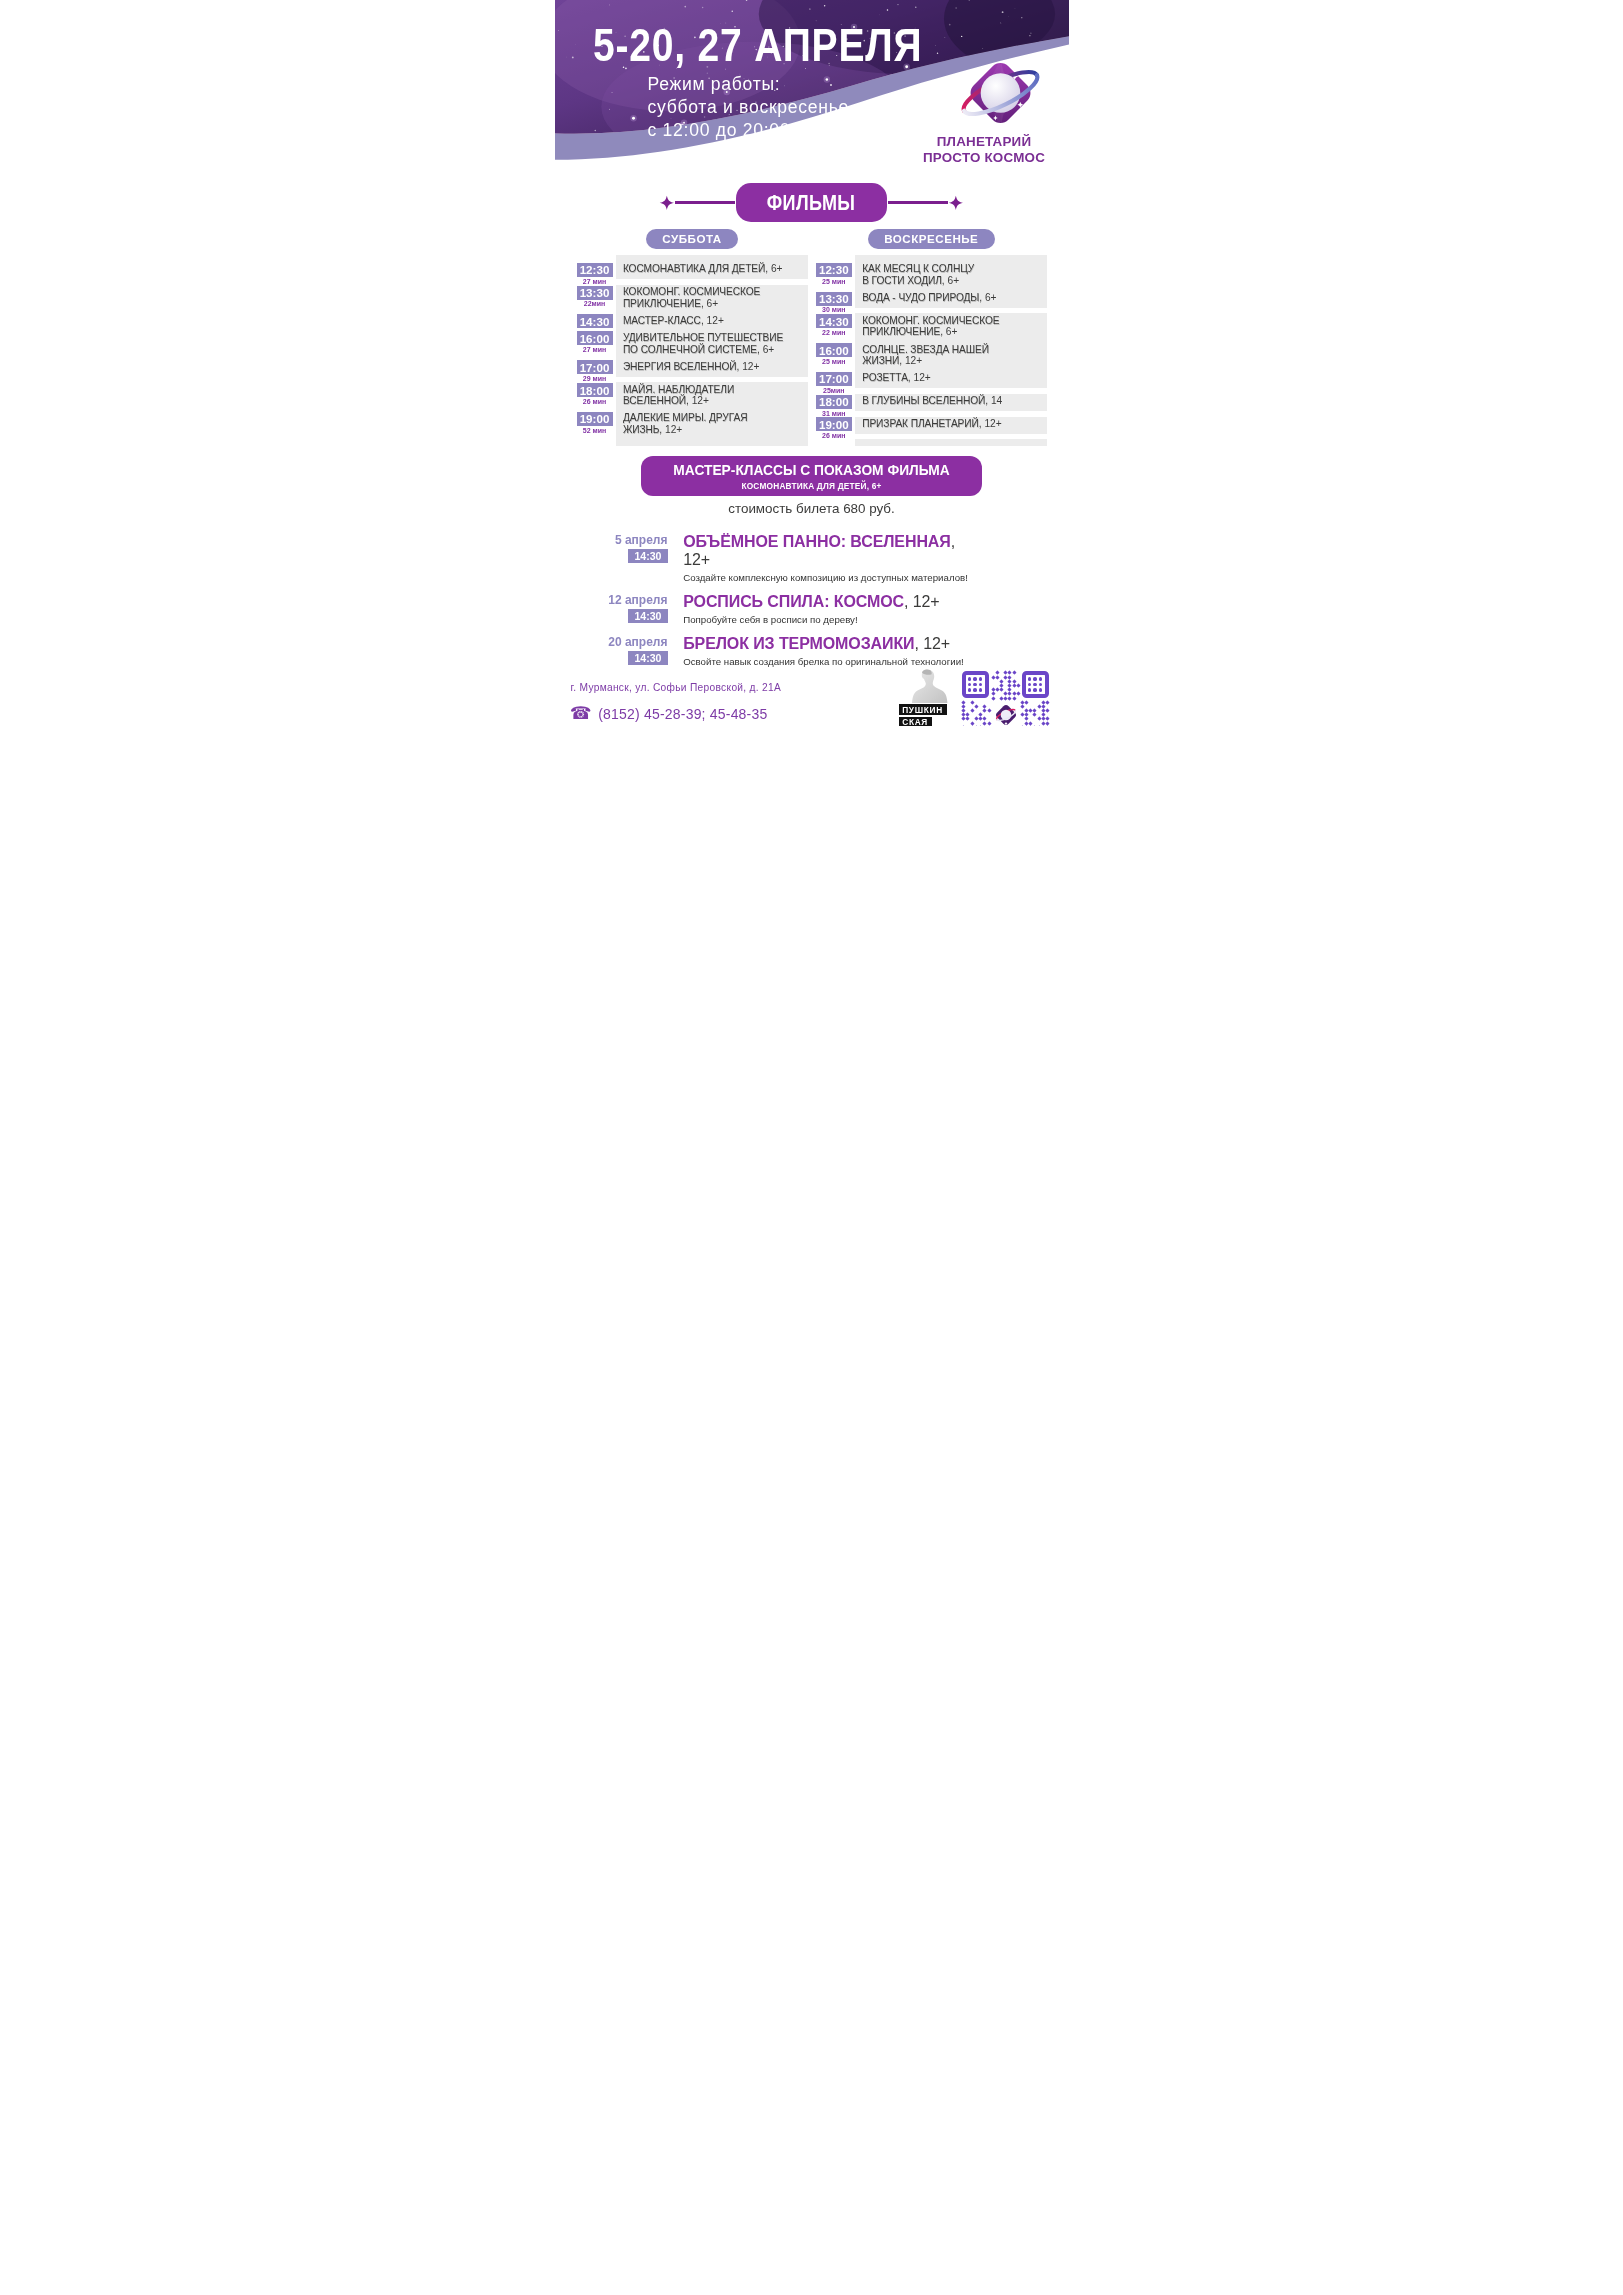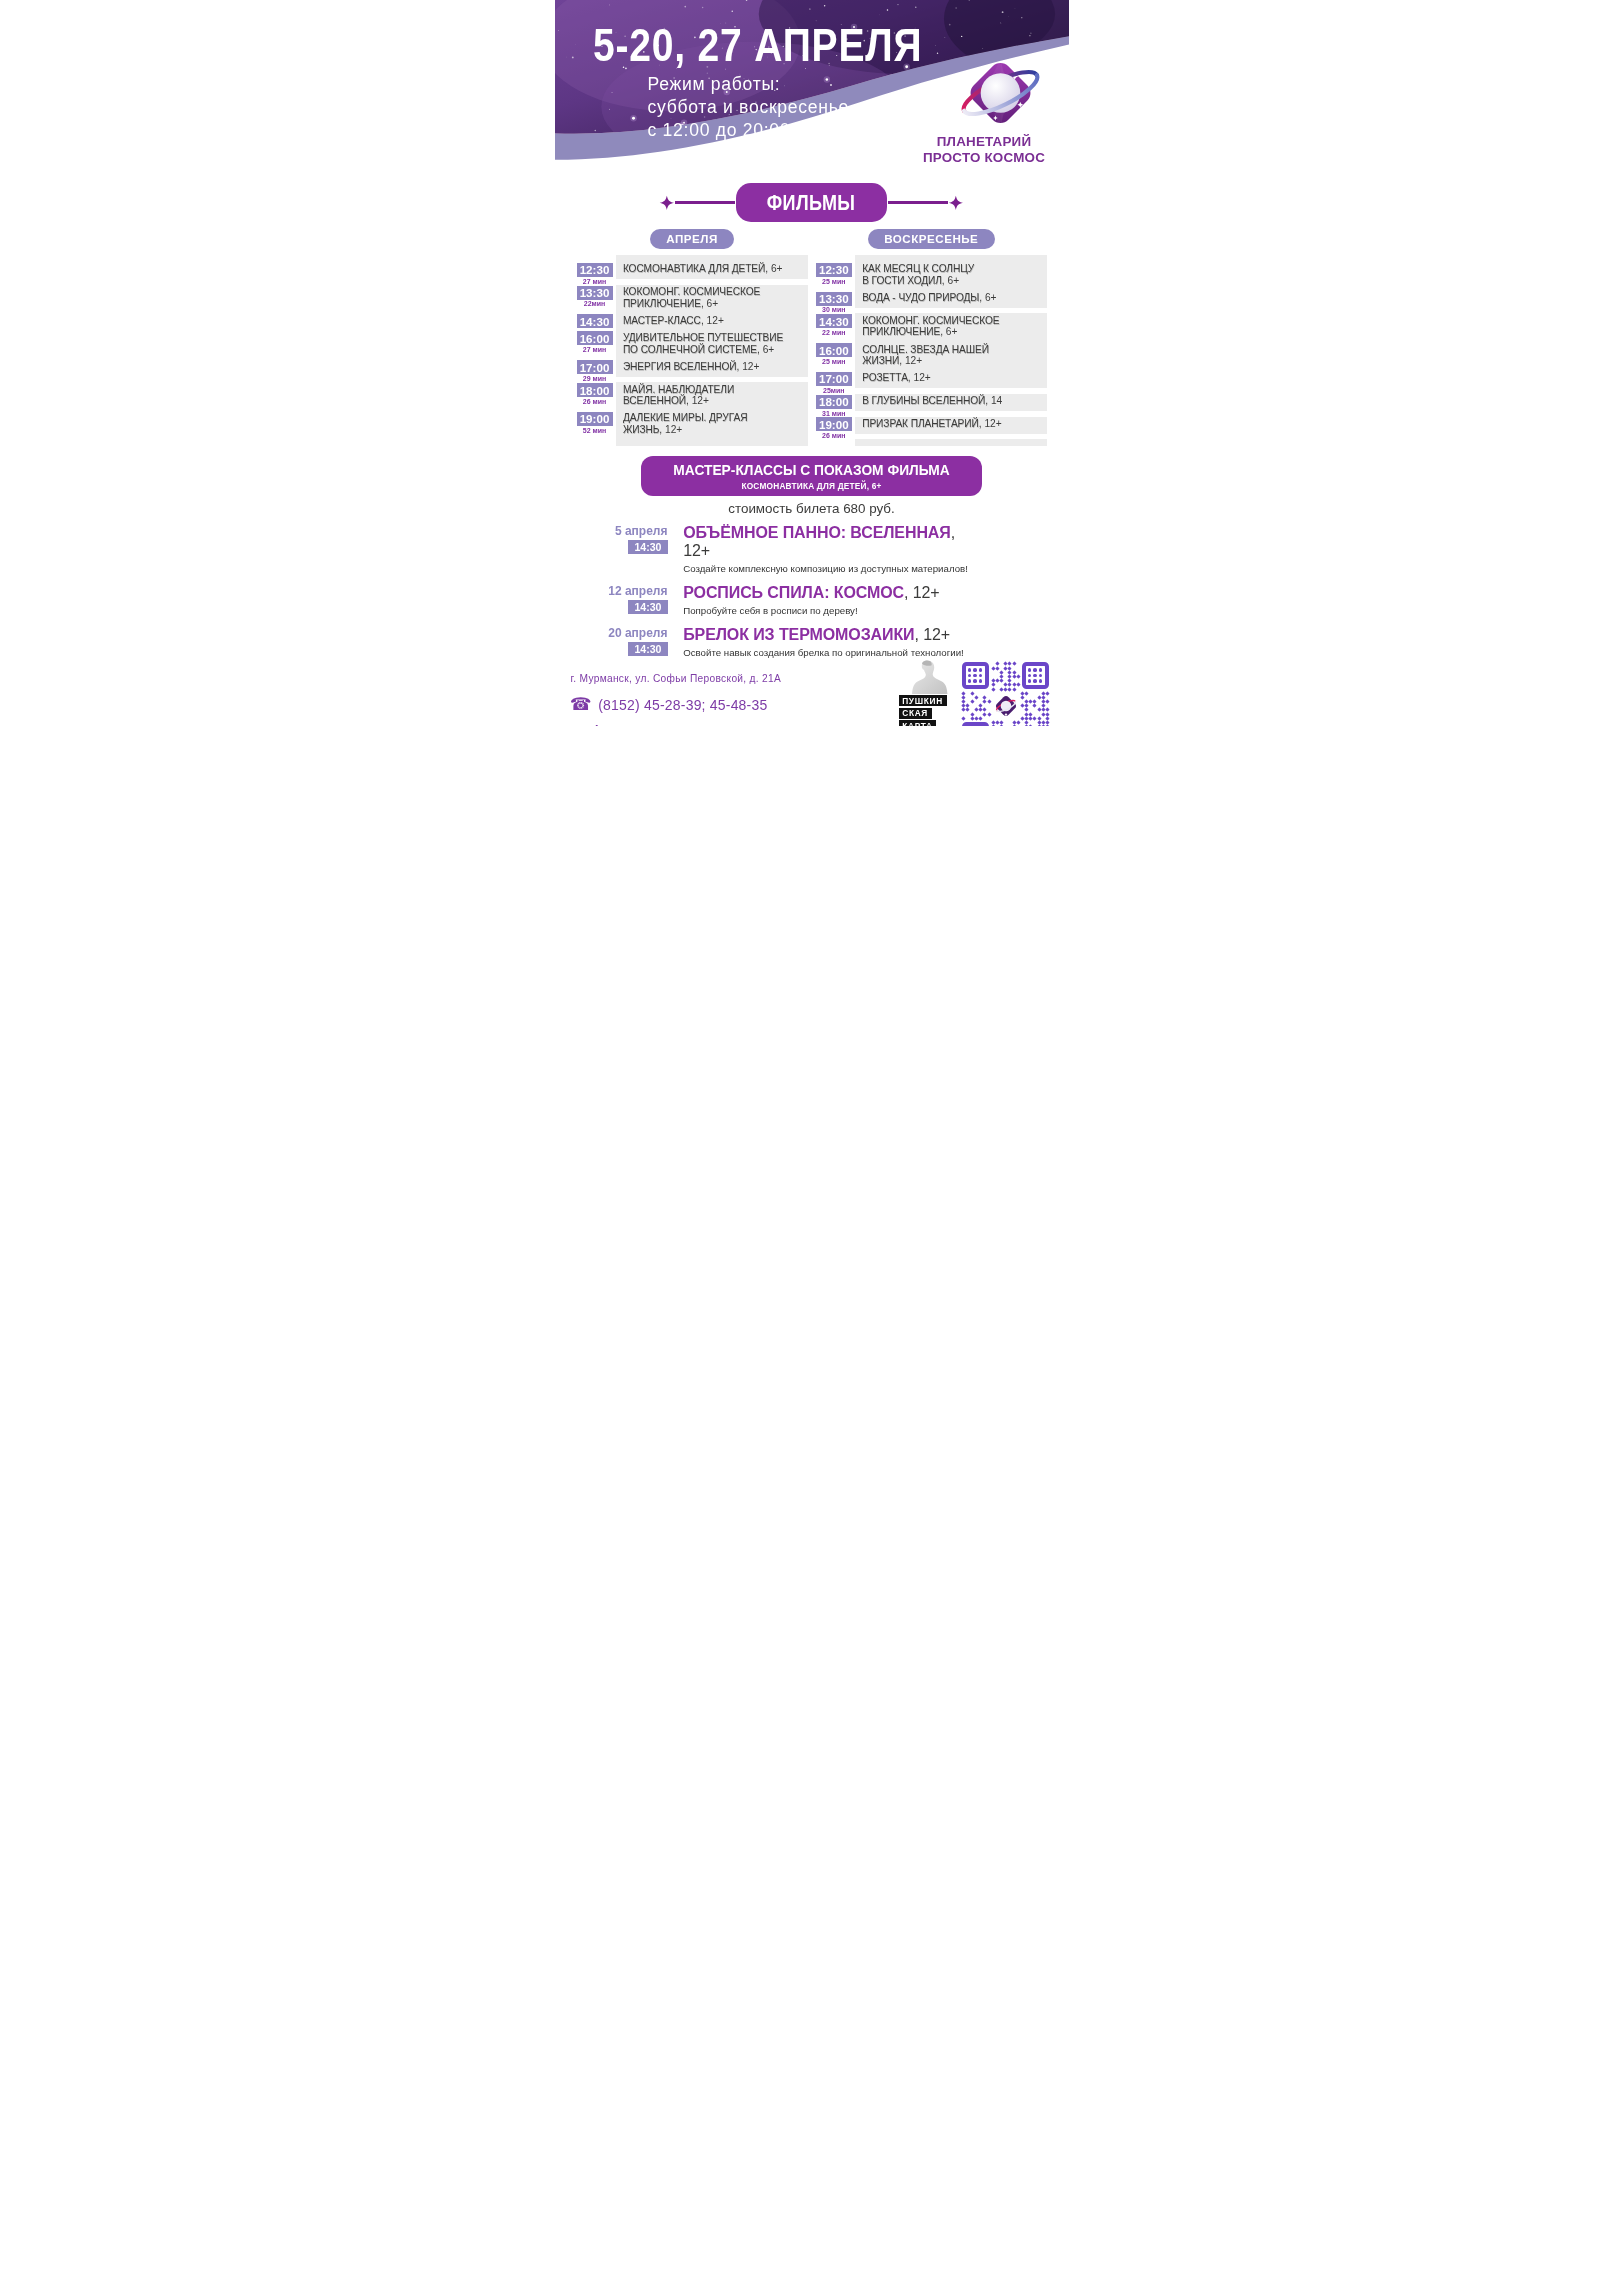--- a/index.html
+++ b/index.html
@@ -44,21 +44,21 @@
   .film-text{flex:1;background:var(--panel-gray);padding:1.4px 8.3px 4.2px 7.4px;font-size:10.2px;line-height:11.6px;color:var(--title-dark)}
   .film-title-strong{font-weight:normal;letter-spacing:-0.1px;text-shadow:0.5px 0.7px 0.5px rgba(60,60,60,.28)}
   .film-age{font-weight:normal}
 
   
   .ws-banner{margin:10.2px auto 0;width:fit-content;background:var(--banner-purple);color:#fff;
     border-radius:12px;padding:5.1px 16.7px;text-align:center}
   .ws-banner .l1{display:block;font-size:15.3px;font-weight:bold;white-space:nowrap;transform:scaleX(.9);transform-origin:center}
   .ws-banner .l2{display:block;font-size:8.3px;font-weight:bold;letter-spacing:0.2px;margin-top:1.4px}
   .ws-price{text-align:center;font-size:13.4px;color:var(--title-dark);margin-top:4.6px}
-  .ws-list{margin-top:8px}
+  .ws-list{margin-top:17px}
   .ws-item{display:flex;gap:15.7px;margin:0 0 9.3px 43px}
   .ws-left{width:70px;flex:none;text-align:right}
   .ws-date{font-size:12px;font-weight:bold;color:var(--lavender);white-space:nowrap}
   .ws-time{display:inline-block;margin-top:2.3px;background:var(--lavender);color:#fff;
     font-size:10.6px;font-weight:bold;padding:0.9px 6px}
   .ws-right{max-width:291px;padding-top:0.9px}
   .ws-title{font-size:16px;font-weight:bold;color:var(--banner-purple);letter-spacing:-0.1px}
   .ws-title .film-age{color:var(--title-dark);font-weight:normal}
   .ws-desc{font-size:9.7px;color:#333;margin-top:2.8px;font-weight:normal}
 
@@ -343,21 +343,21 @@
       <span>ФИЛЬМЫ</span>
     </div>
     <div class="div-line"></div>
     <svg class="div-star" viewBox="-11 -11 22 22">
       <path d="M0,-10 C1.6,-3.4 3.4,-1.6 10,0 C3.4,1.6 1.6,3.4 0,10 C-1.6,3.4 -3.4,1.6 -10,0 C-3.4,-1.6 -1.6,-3.4 0,-10 Z" fill="#7b1f8e"></path>
     </svg>
   </div>
 
   <div class="cols">
     <div class="day-col">
-      <div class="day-badge">АПРЕЛЯ</div>
+      <div class="day-badge">СУББОТА</div>
       <div class="sched">
         <div class="cap"></div>
         <div class="rows">
             <div class="film-row">
               <div class="time-col">
                 <div class="time-badge">12:30</div>
                 <div class="duration">27 мин</div>
               </div>
               <div class="film-text"><span class="film-title-strong">КОСМОНАВТИКА ДЛЯ ДЕТЕЙ</span><span class="film-age">, 6+</span></div>
             </div>

